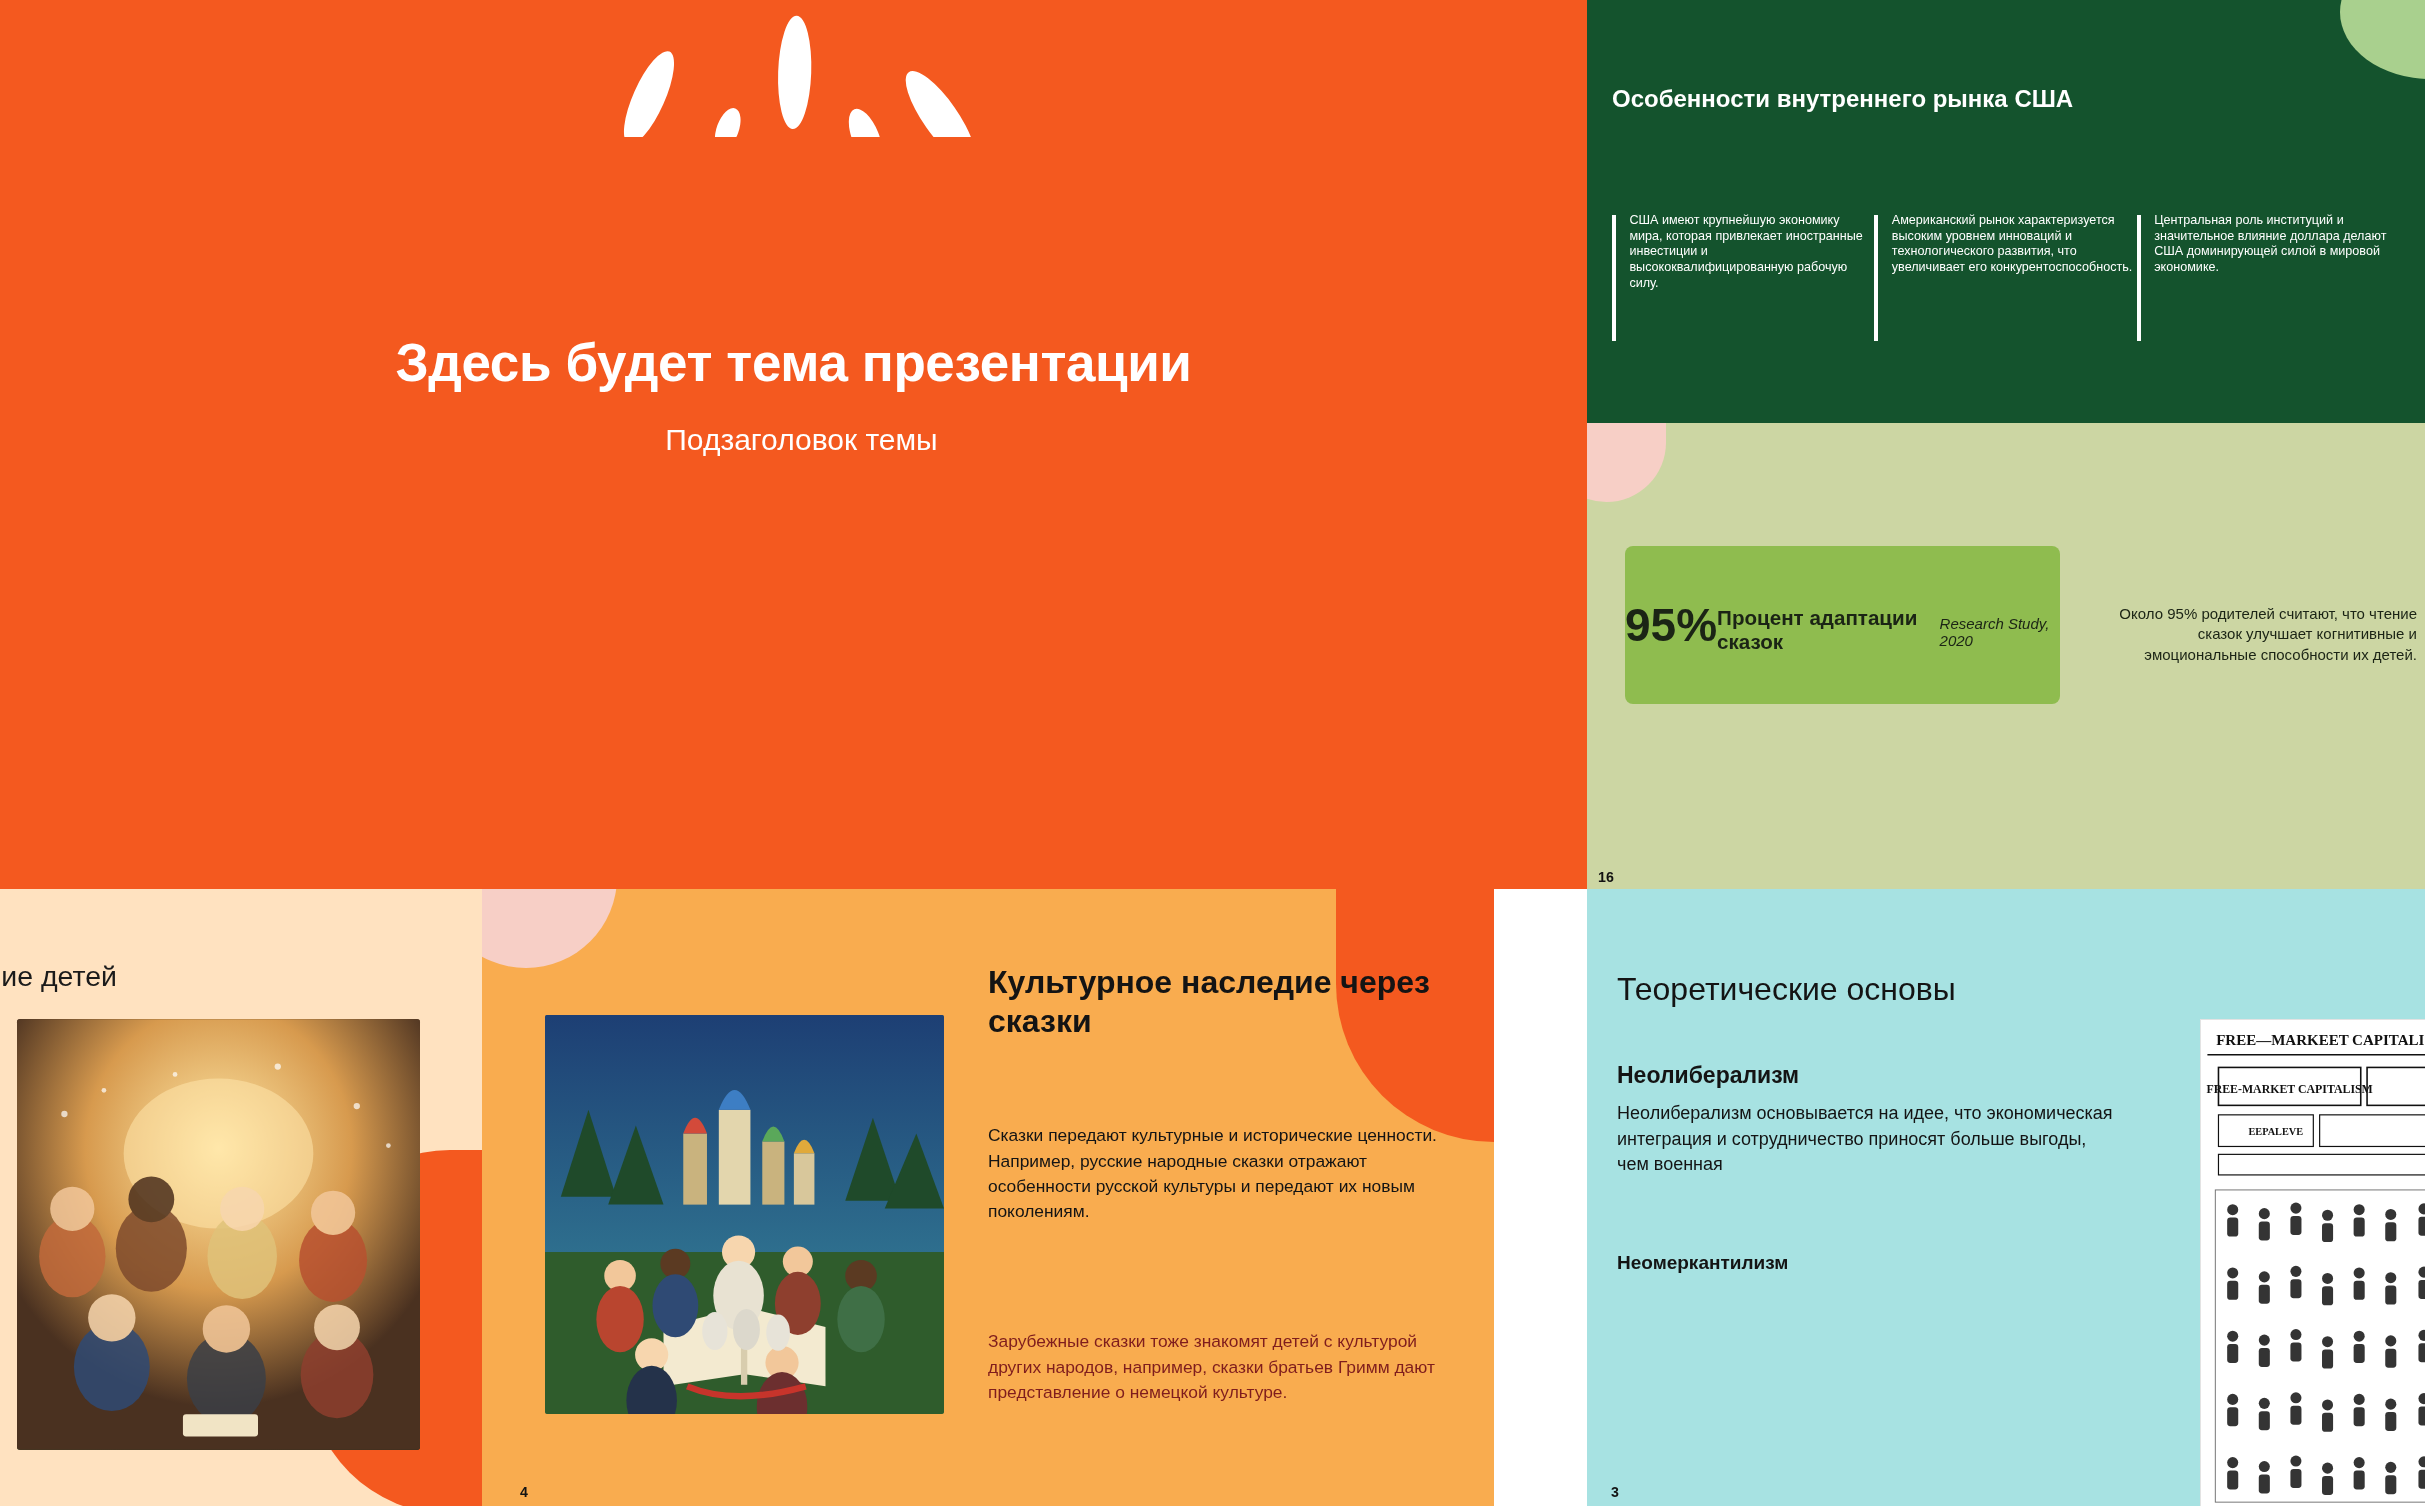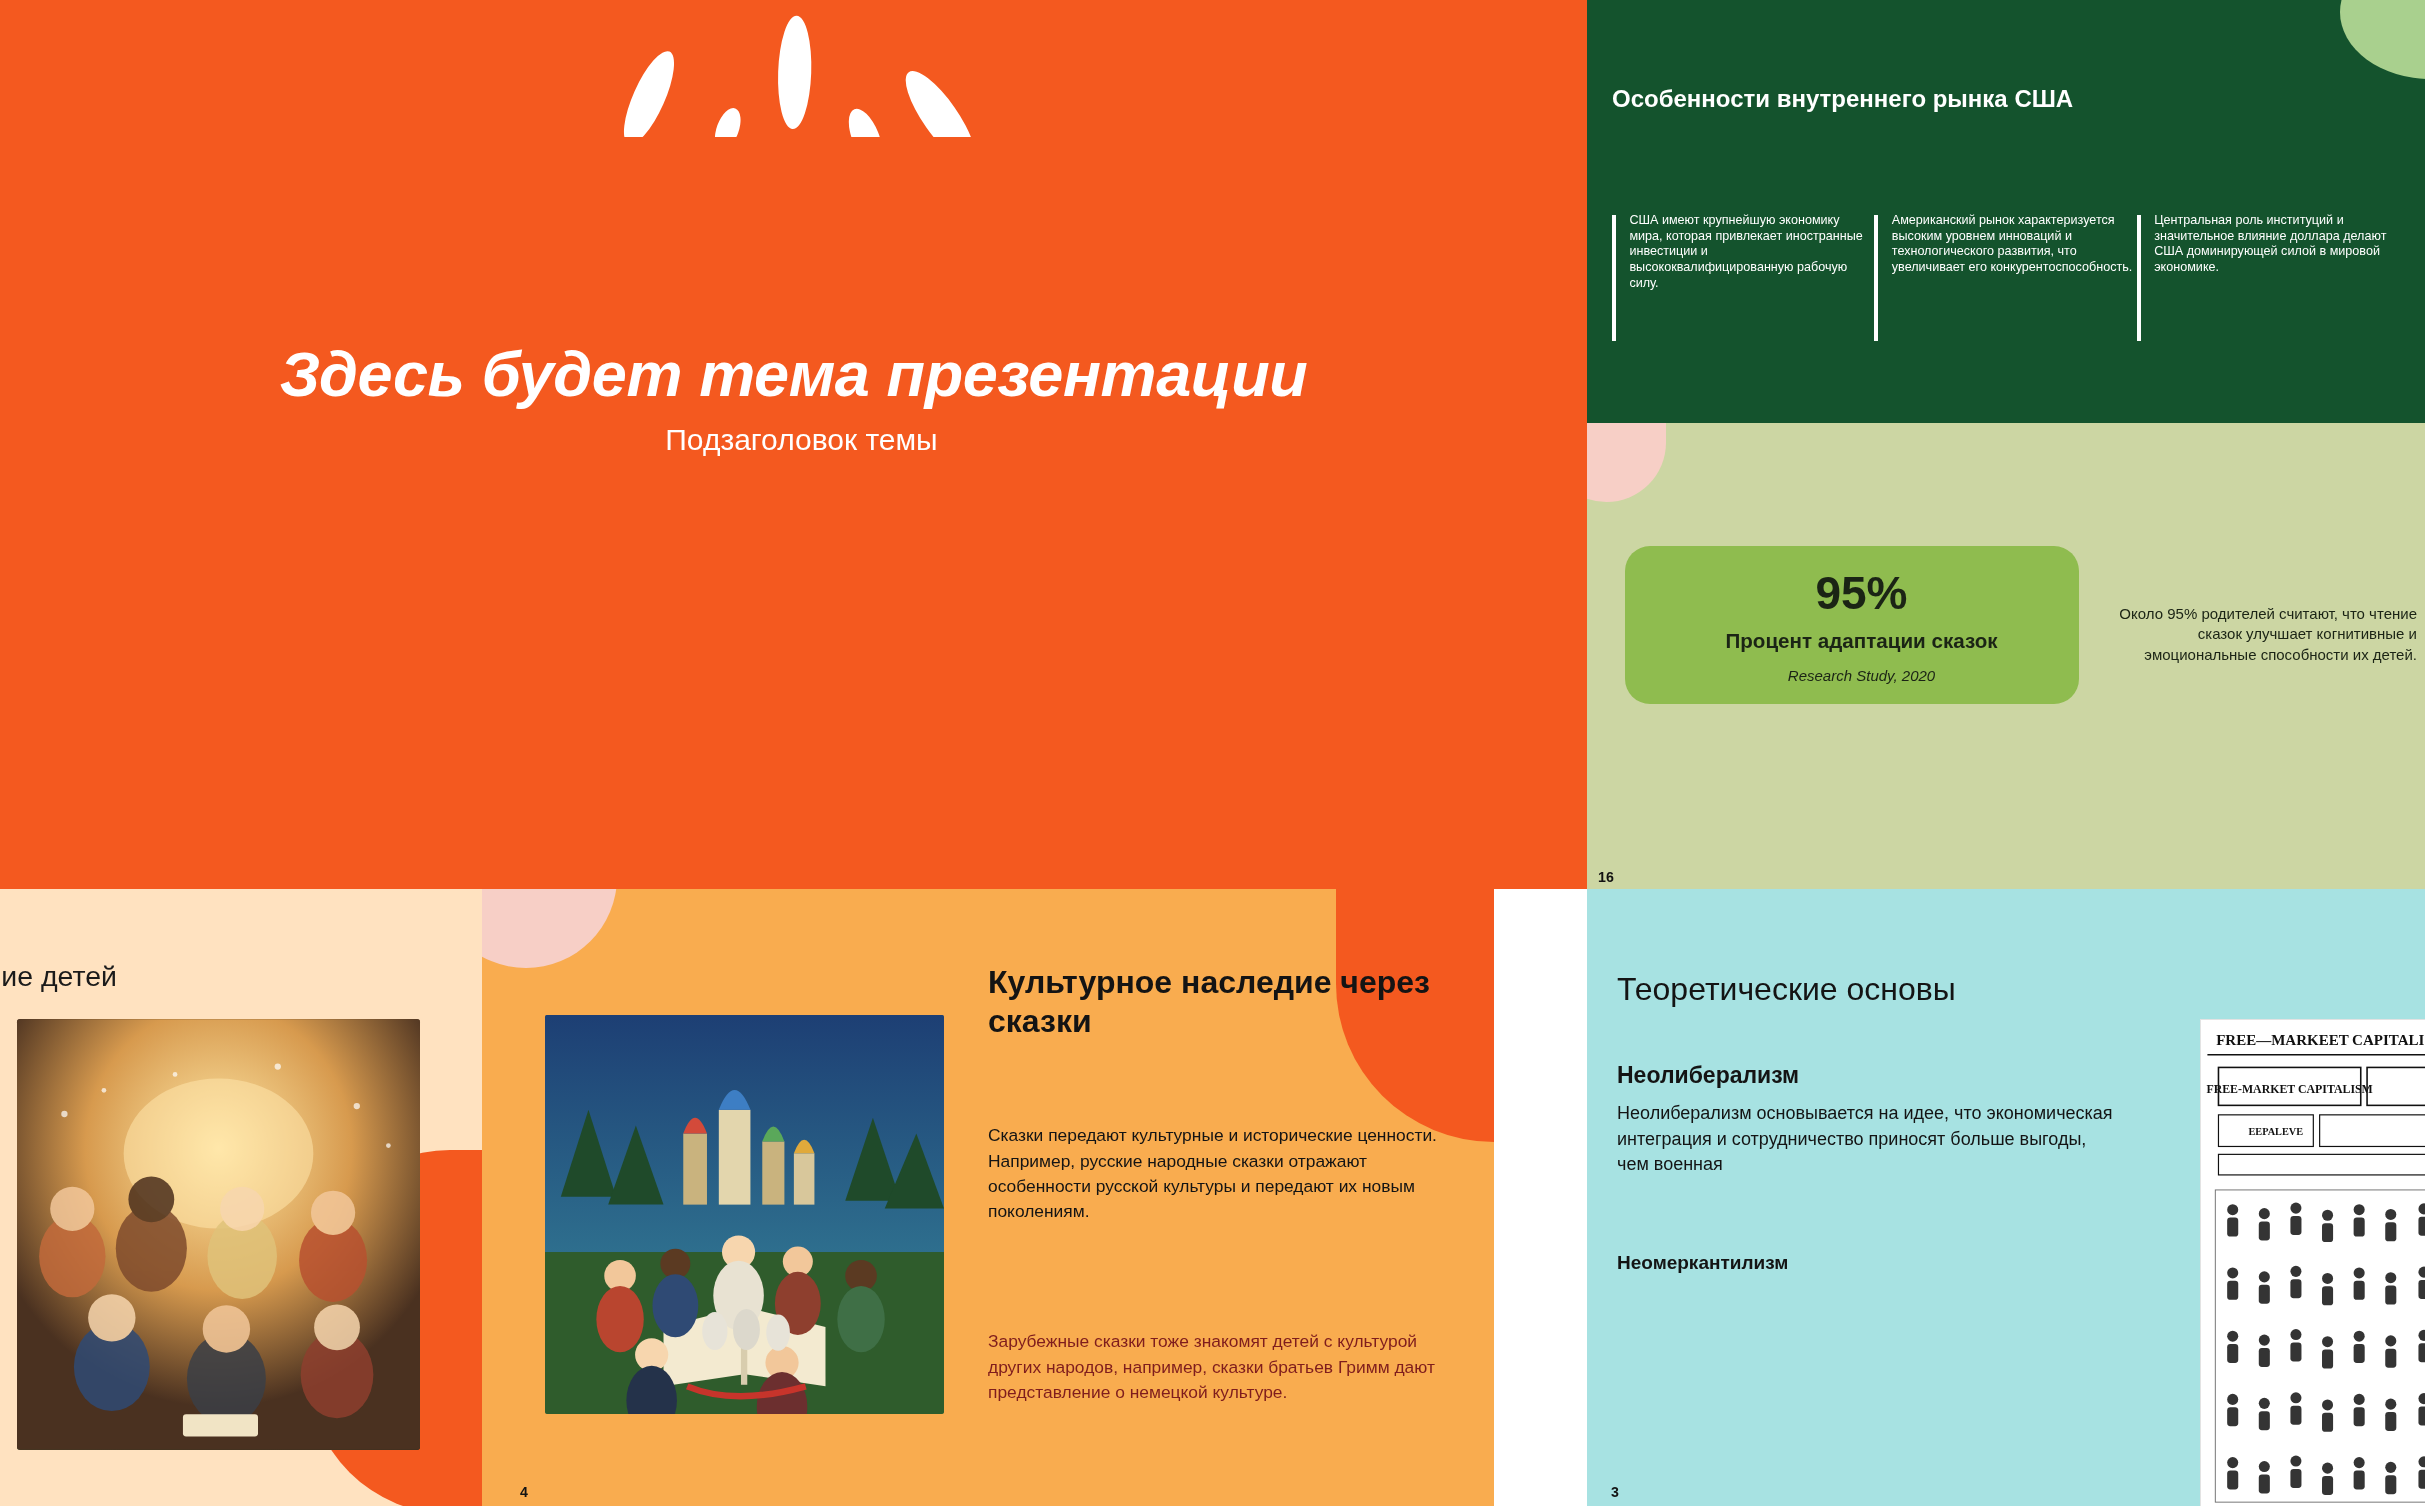--- a/index.html
+++ b/index.html
@@ -17,24 +17,23 @@
     position:absolute;left:0;top:0;width:1587px;height:889px;
     background:#f4591f;overflow:hidden;
   }
   .logo-mark{
     position:absolute;left:0;right:0;top:11px;height:126px;
   }
   .title-main{
     position:absolute;left:0;right:0;top:296px;
     text-align:center;
     color:#ffffff;
-    font-size:63px;
+    font-size:53px;
     font-weight:bold;
     letter-spacing:-0.4px;
-    font-style:italic;
   }
   .title-sub{
     position:absolute;left:16px;right:0;top:423px;
     text-align:center;
     color:#ffffff;
     font-size:30px;
     font-weight:400;
   }
 
   
@@ -67,24 +66,23 @@
   .slide-stat{
     position:absolute;left:1587px;top:423px;width:839px;height:470px;
     background:#ccd6a3;overflow:hidden;
   }
   .stat-blob-left{
     position:absolute;left:-40px;top:0px;width:119px;height:79px;
     background:#f7cfc6;border-radius:0 0 71px 71px;
   }
   .stat-card{
     position:absolute;left:38px;top:123px;width:435px;height:158px;
-    background:#8fbc4f;border-radius:25px;
-    display:flex;flex-direction:column;align-items:center;justify-content:center;
+    background:#8fbc4f;border-radius:8px;
+    display:flex;flex-direction:row;align-items:center;justify-content:center;
     color:#1b2415;
-    padding-left:19px;
   }
   .stat-value{font-size:46px;font-weight:bold;}
   .stat-label{font-size:20.6px;font-weight:bold;margin-top:9px;}
   .stat-source{font-size:15px;font-style:italic;margin-top:14.2px;}
   .stat-text{
     position:absolute;left:498px;top:166px;width:332px;
     text-align:right;font-size:15px;line-height:1.35;color:#1b2415;
   }
   .stat-page{
     position:absolute;left:11px;bottom:8px;font-size:14.2px;font-weight:bold;color:#111;

